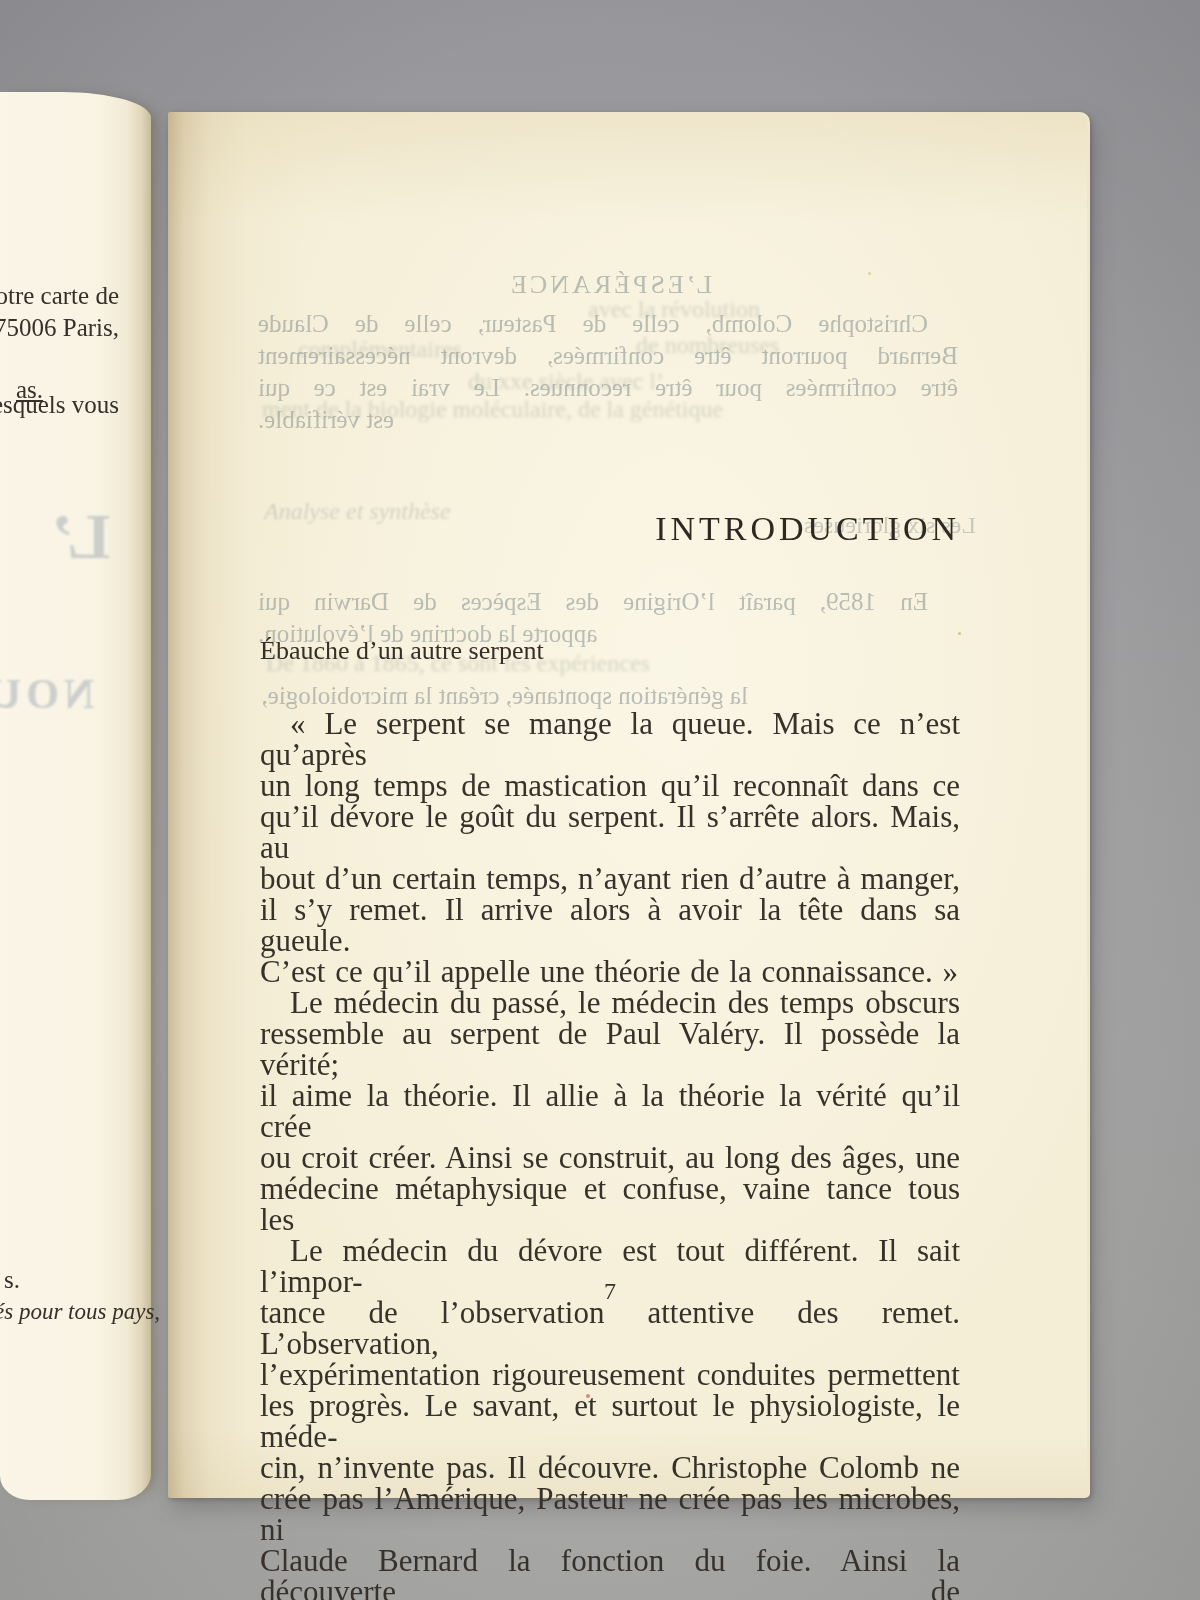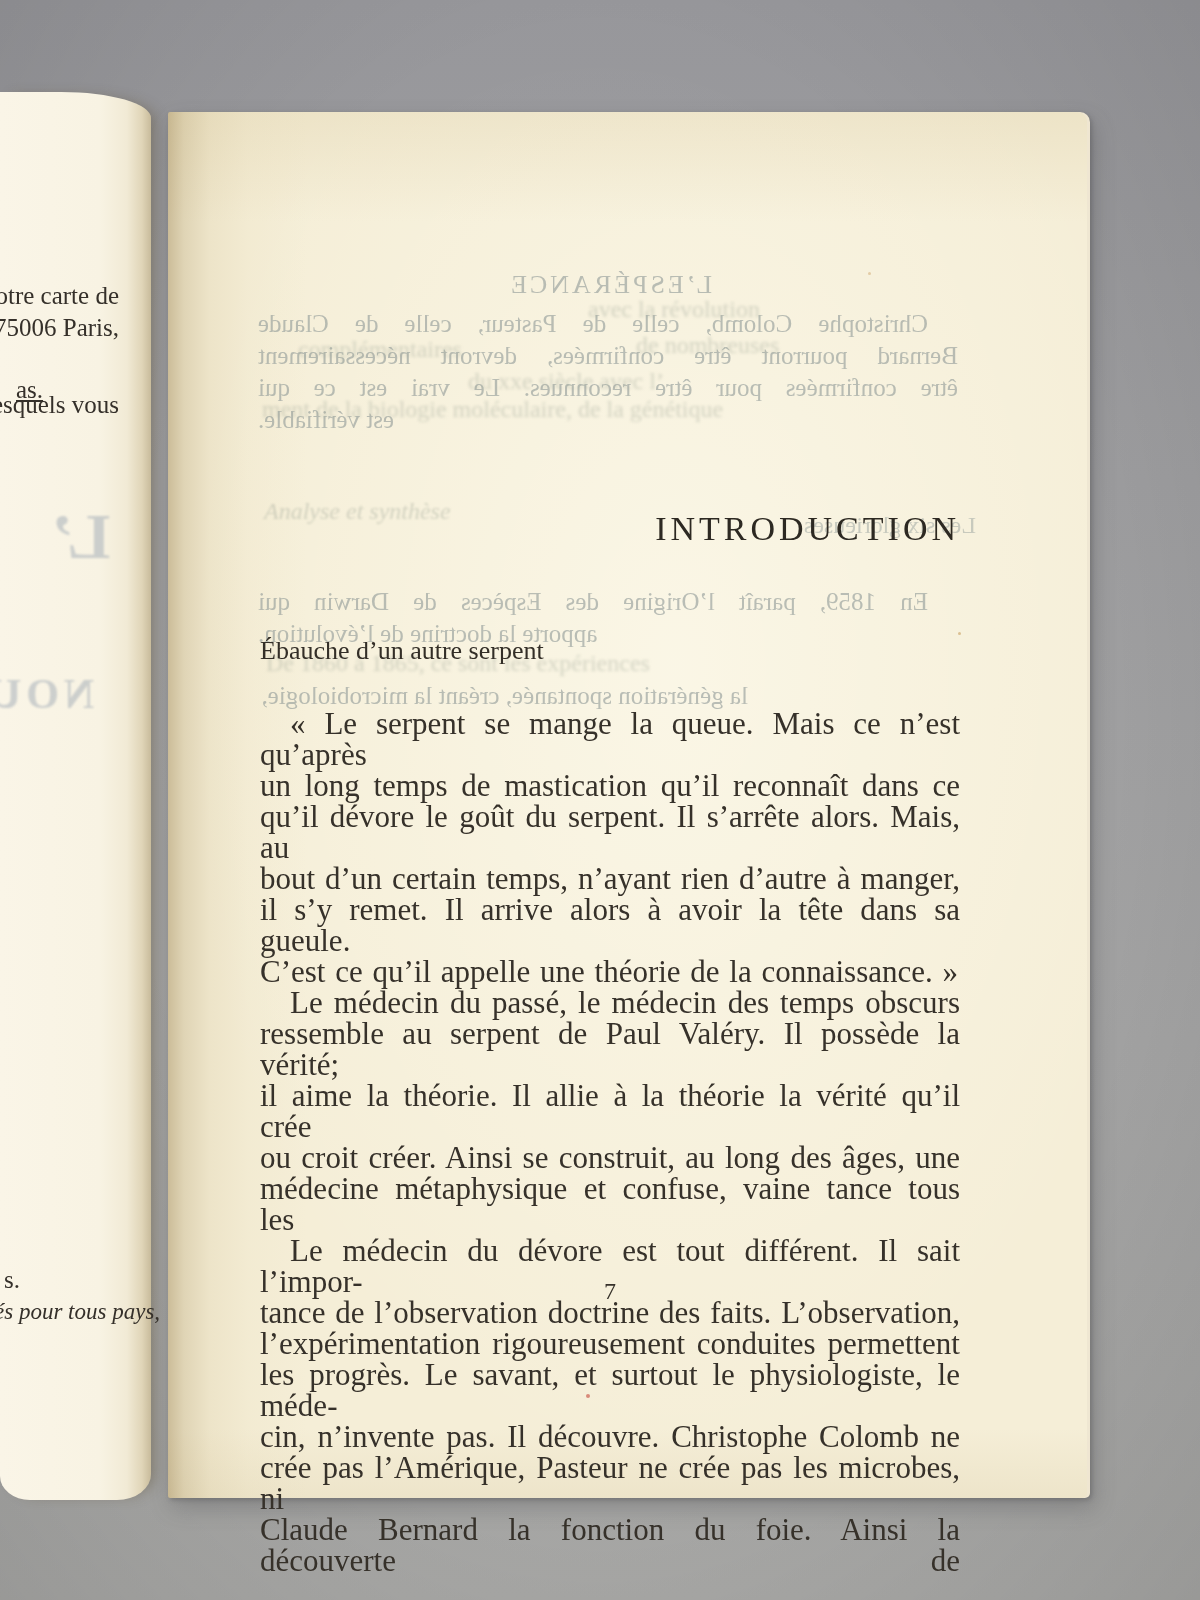--- a/index.html
+++ b/index.html
@@ -102,21 +102,21 @@
       <div class="bline">qu’il dévore le goût du serpent. Il s’arrête alors. Mais, au</div>
       <div class="bline">bout d’un certain temps, n’ayant rien d’autre à manger,</div>
       <div class="bline">il s’y remet. Il arrive alors à avoir la tête dans sa gueule.</div>
       <div class="bline last">C’est ce qu’il appelle une théorie de la connaissance. »</div>
       <div class="bline first">Le médecin du passé, le médecin des temps obscurs</div>
       <div class="bline">ressemble au serpent de Paul Valéry. Il possède la vérité;</div>
       <div class="bline">il aime la théorie. Il allie à la théorie la vérité qu’il crée</div>
       <div class="bline">ou croit créer. Ainsi se construit, au long des âges, une</div>
       <div class="bline">médecine métaphysique et confuse, vaine tance tous les</div>
       <div class="bline first">Le médecin du dévore est tout différent. Il sait l’impor-</div>
-      <div class="bline">tance de l’observation doctrine des faits. L’observation,</div>
+      <div class="bline">tance de l’observation attentive des remet. L’observation,</div>
       <div class="bline">l’expérimentation rigoureusement conduites permettent</div>
       <div class="bline">les progrès. Le savant, et surtout le physiologiste, le méde-</div>
       <div class="bline">cin, n’invente pas. Il découvre. Christophe Colomb ne</div>
       <div class="bline">crée pas l’Amérique, Pasteur ne crée pas les microbes, ni</div>
       <div class="bline">Claude Bernard la fonction du foie. Ainsi la découverte de</div>
     </div>
 
   <div class="page-number">7</div>
 
   <div class="speck" style="left:418px;top:1282px;width:4px;height:4px;background:#c0392b;opacity:.55;"></div>

